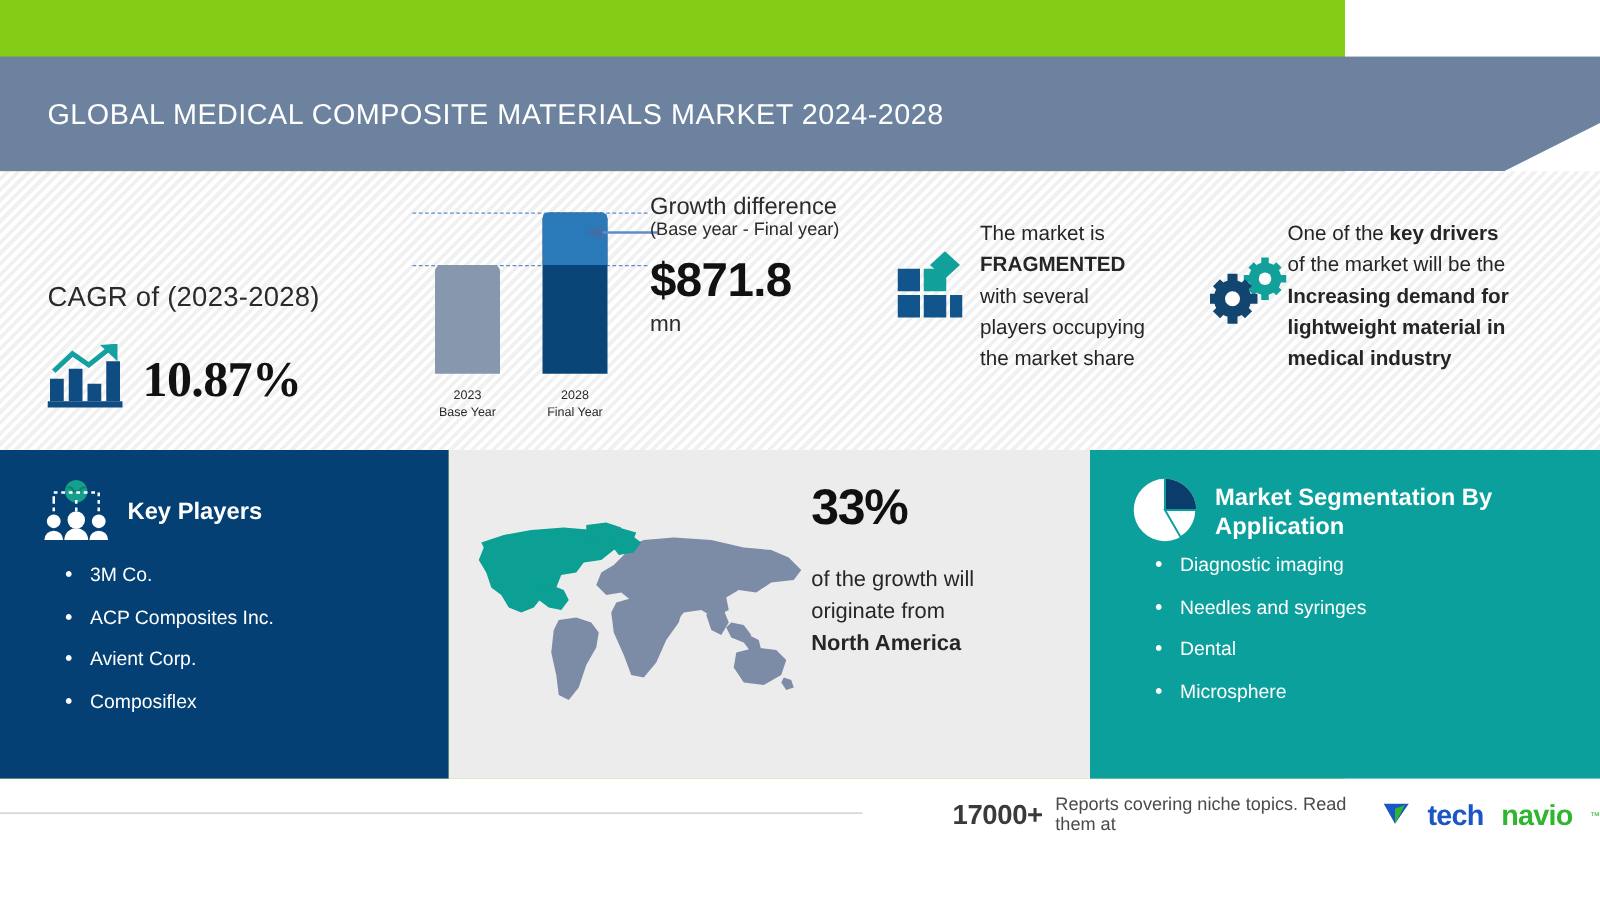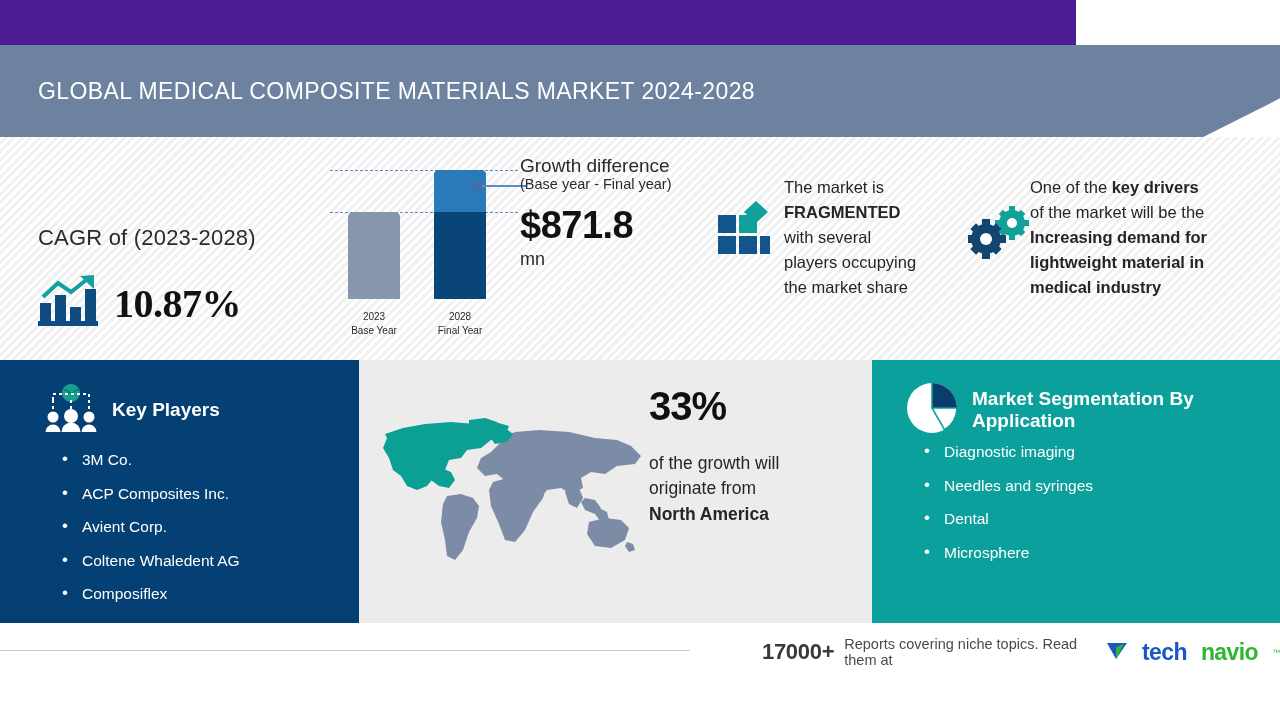--- a/index.html
+++ b/index.html
@@ -5,21 +5,21 @@
   * { box-sizing: border-box; margin: 0; padding: 0; }
   html, body {
     width: 1280px; height: 720px;
     font-family: "Liberation Sans", sans-serif;
     background: #ffffff;
     overflow: hidden;
   }
   #page {
     position: relative;
     width: 1076px; height: 720px;
-    background: #4c1d95;
+    background: #84cc16;
   }
 
   
   .header {
     position: absolute;
     left: 0; top: 45px;
     width: 1280px; height: 92px;
     background: #6c829e;
     clip-path: polygon(0 0, 100% 0, 100% 58%, 94% 100%, 0 100%);
     display: flex;
@@ -88,21 +88,20 @@
   
   .driver { position: absolute; left: 968px; top: 38px; display: flex; }
   .driver-text { font-size: 16.5px; color: #252525; line-height: 1.52; width: 215px; }
   .driver-text b { font-weight: 700; }
 
   
   .panels { position: absolute; left: 0; top: 360px; width: 1280px; height: 263px; }
   .panel-left {
     position: absolute; left: 0; top: 0; width: 359px; height: 263px;
     background: #044074;
-    padding-left: 10px;
   }
   .panel-mid {
     position: absolute; left: 359px; top: 0; width: 513px; height: 263px;
     background: #ececec;
   }
   .panel-right {
     position: absolute; left: 872px; top: 0; width: 408px; height: 263px;
     background: #0ba09b;
   }
 
@@ -288,21 +287,20 @@
             <circle cx="45" cy="35" r="5.5" fill="#ffffff"></circle>
             <path d="M37.5 50 a7.5 7.5 0 0 1 15 0z" fill="#ffffff"></path>
           </svg>
         </span>
         <div class="panel-head-title">Key Players</div>
       </div>
       <ul class="panel-list">
         <li>3M Co.</li>
         <li>ACP Composites Inc.</li>
         <li>Avient Corp.</li>
-        <li>Coltene Whaledent AG</li>
         <li>Composiflex</li>
       </ul>
     </div>
 
     <div class="panel-mid">
       <span class="map-svg">
         <svg width="280" height="160" viewBox="0 0 280 160">
           <g fill="#7d8ca6">
 
             <path d="M128 26 l14 -6 24 -2 30 2 26 6 22 2 14 6 10 10 -6 8 -18 2 -12 8 -14 -2 -10 6 2 10 -12 6 -10 -6 -14 2 -8 10 -12 -4 -6 -12 -14 -2 -10 -8 -12 2 -8 -8 4 -10 10 -6 10 -10z"></path>

